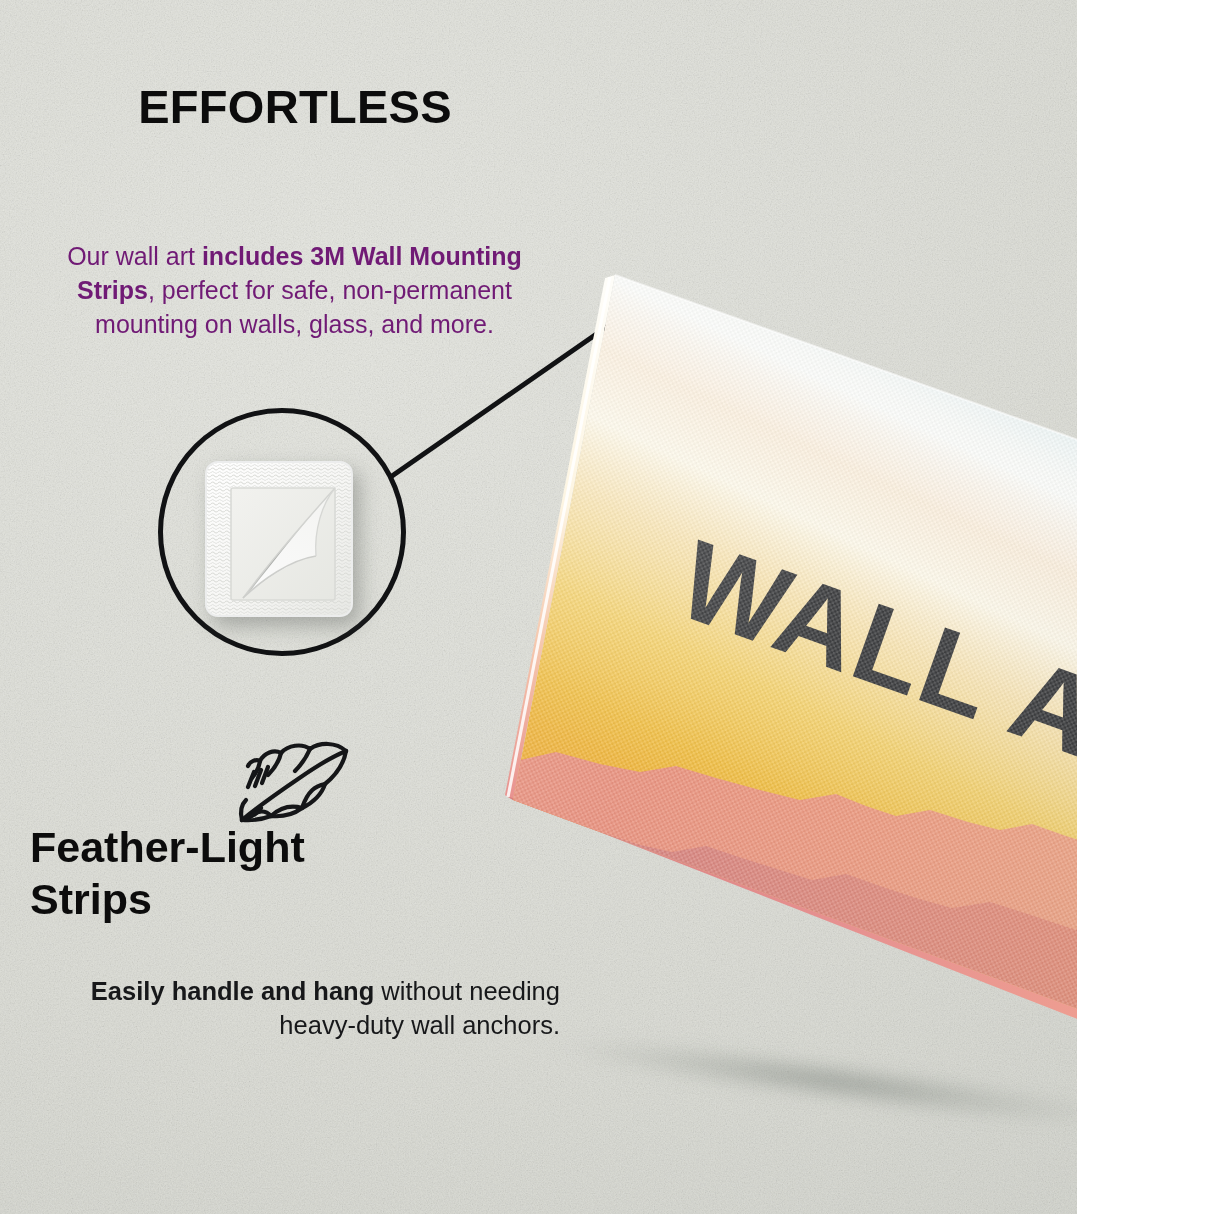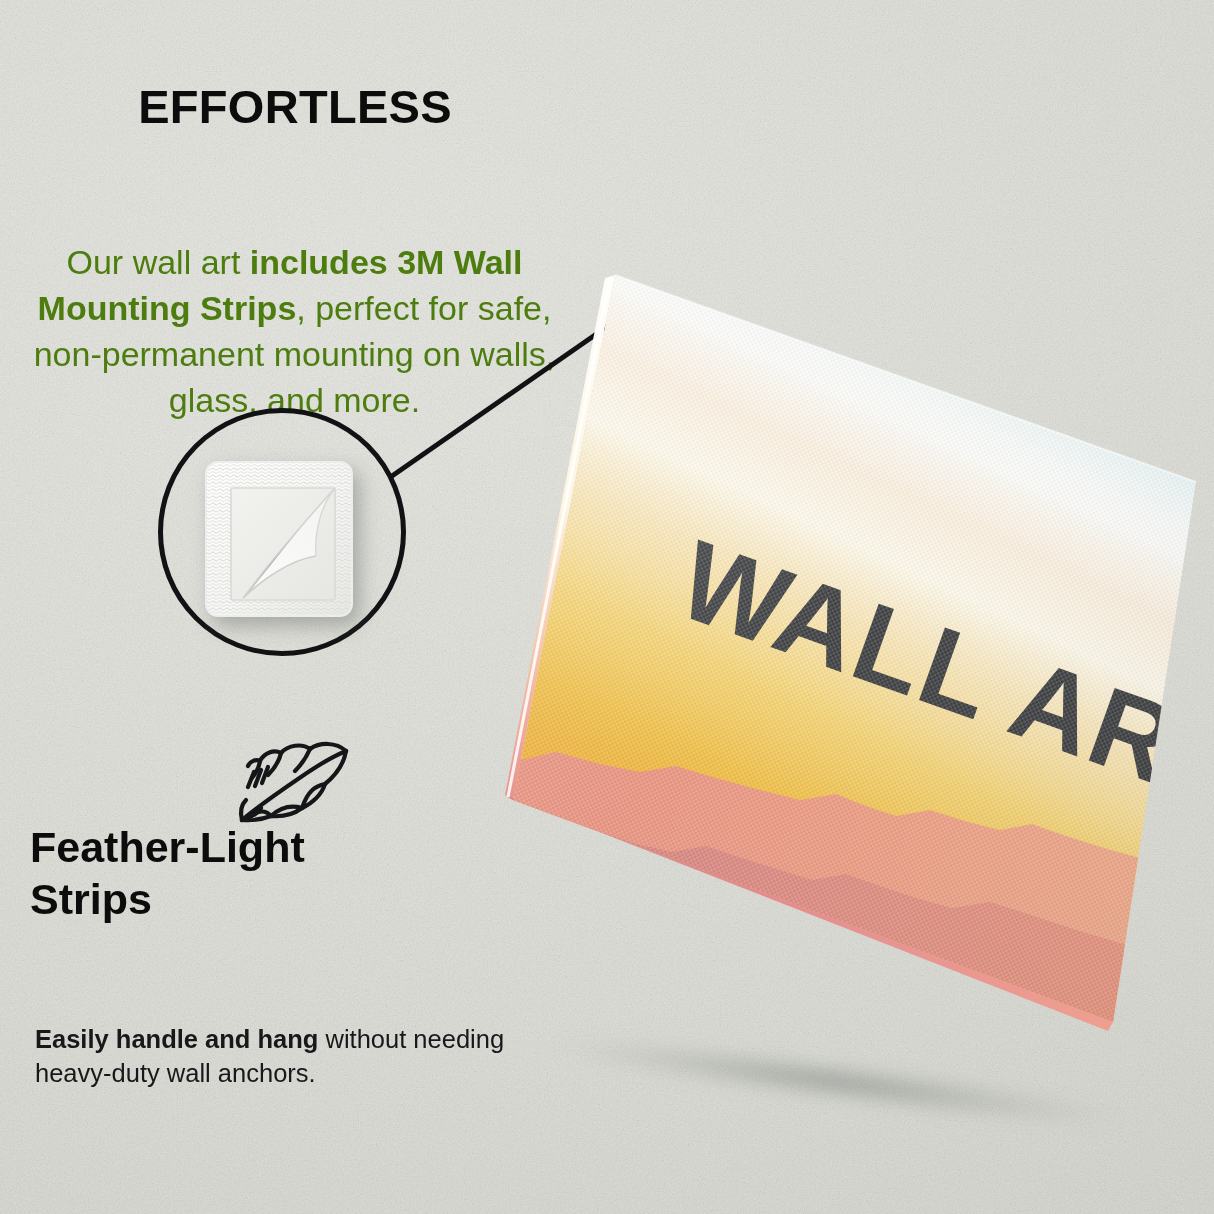--- a/index.html
+++ b/index.html
@@ -2,21 +2,21 @@
 <html><head>
 <meta charset="utf-8">
 <style>
   html, body {
     margin: 0;
     padding: 0;
     background: #ffffff;
   }
   #stage {
     position: relative;
-    width: 1214px;
+    width: 1077px;
     height: 1214px;
     overflow: hidden;
     font-family: "Liberation Sans", sans-serif;
     background: #dedfd9;
   }
 
   
   .wall-base {
     position: absolute;
     inset: 0;
@@ -51,22 +51,22 @@
     text-transform: uppercase;
   }
   .headline .l2 { display: block; }
 
   .lede {
     position: absolute;
     left: 32px;
     top: 240px;
     width: 525px;
     text-align: center;
-    color: #4d7c0f;
-    font-size: 34px;
+    color: #701a75;
+    font-size: 25px;
     line-height: 1.35;
     font-weight: 400;
   }
   .lede b { font-weight: 700; }
 
   .subhead {
     position: absolute;
     left: 30px;
     top: 822px;
     width: 530px;
@@ -74,23 +74,23 @@
     color: #0c0c0c;
     font-size: 43px;
     line-height: 1.2;
     font-weight: 700;
   }
   .subhead .l2 { display: block; }
 
   .caption {
     position: absolute;
     left: 35px;
-    top: 1022px;
+    top: 974px;
     width: 525px;
-    text-align: left;
+    text-align: right;
     color: #17181a;
     font-size: 25.5px;
     line-height: 1.35;
     font-weight: 400;
   }
   .caption b { font-weight: 700; }
 
   
   .feather-icon {
     position: absolute;

